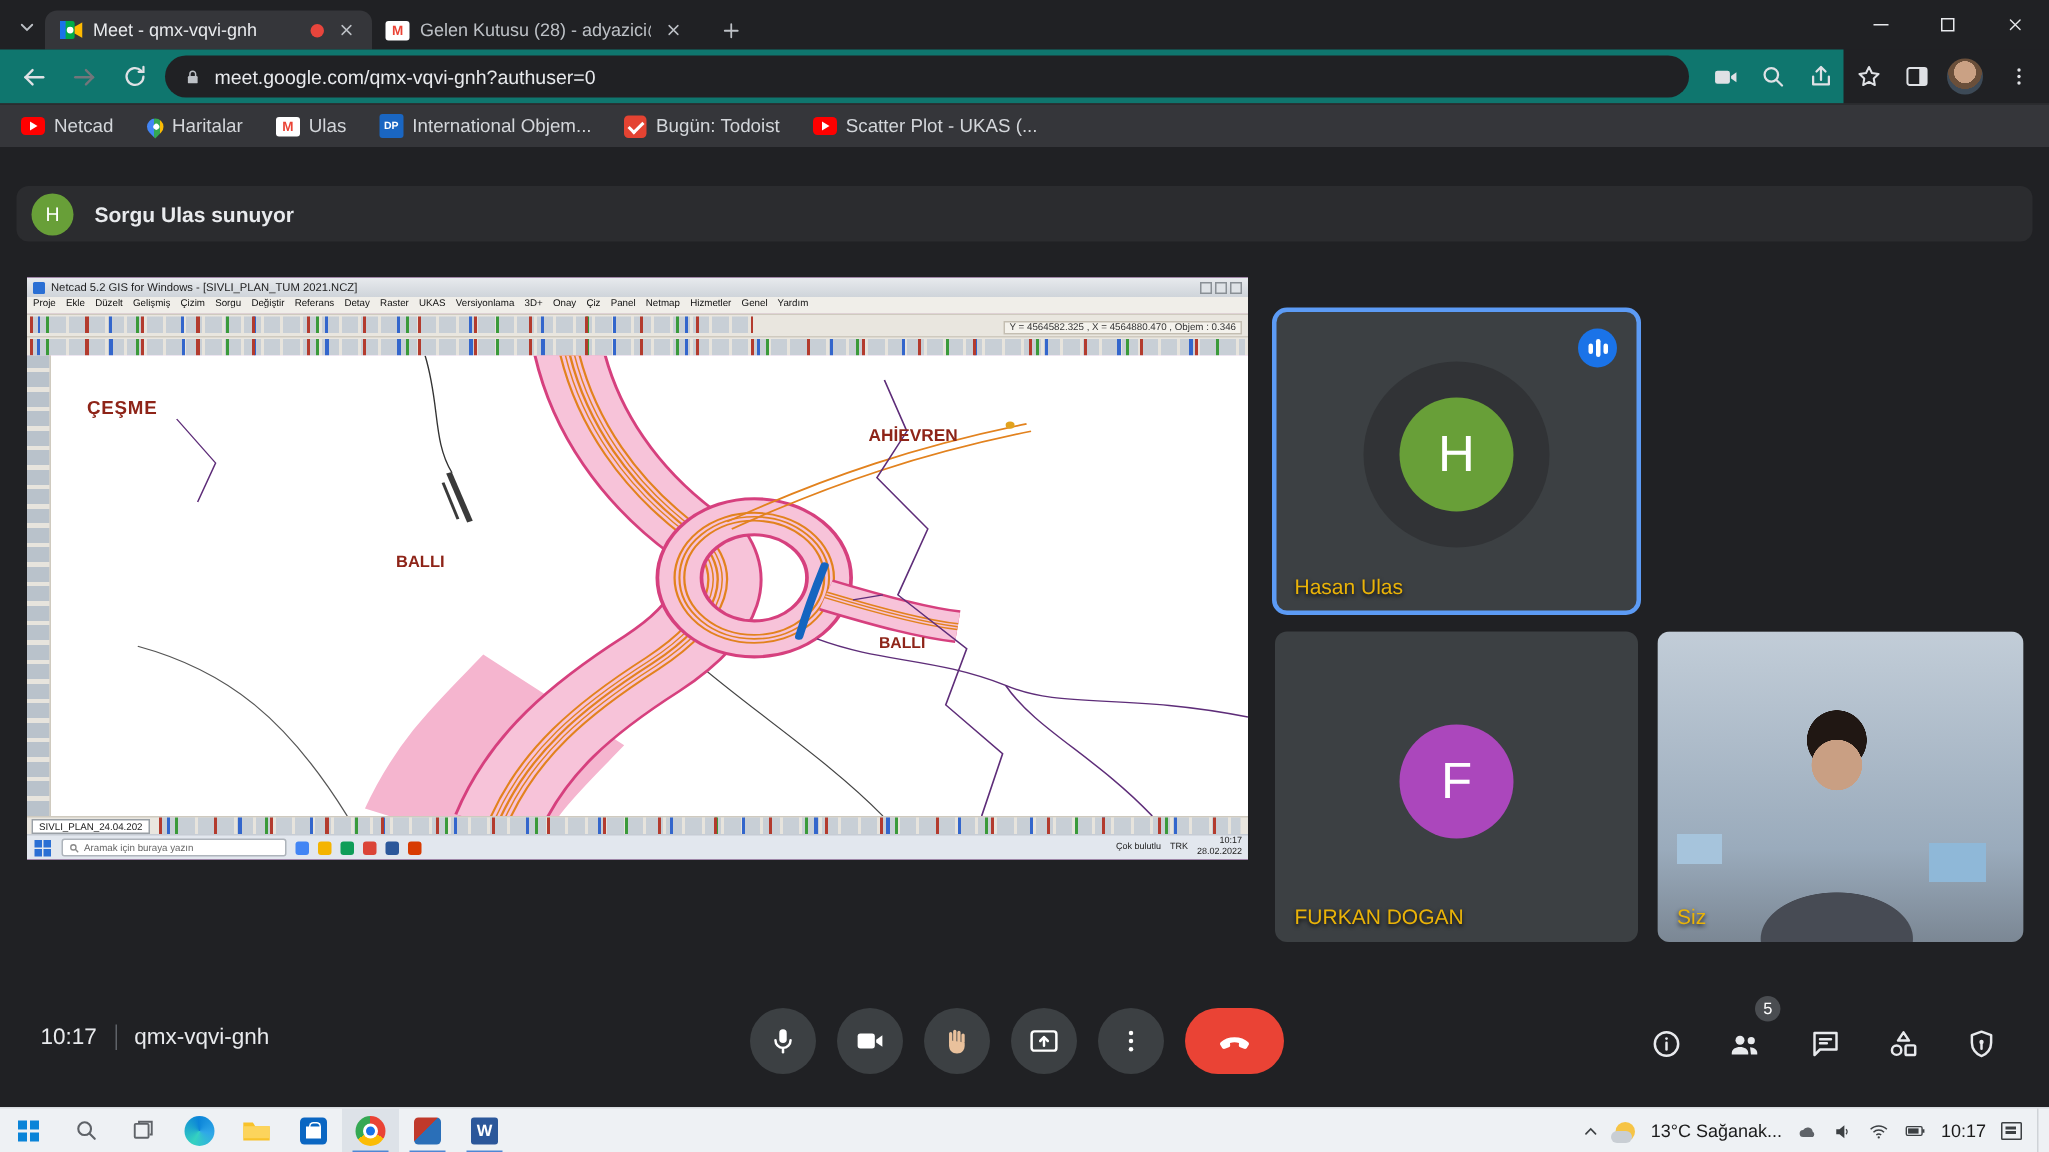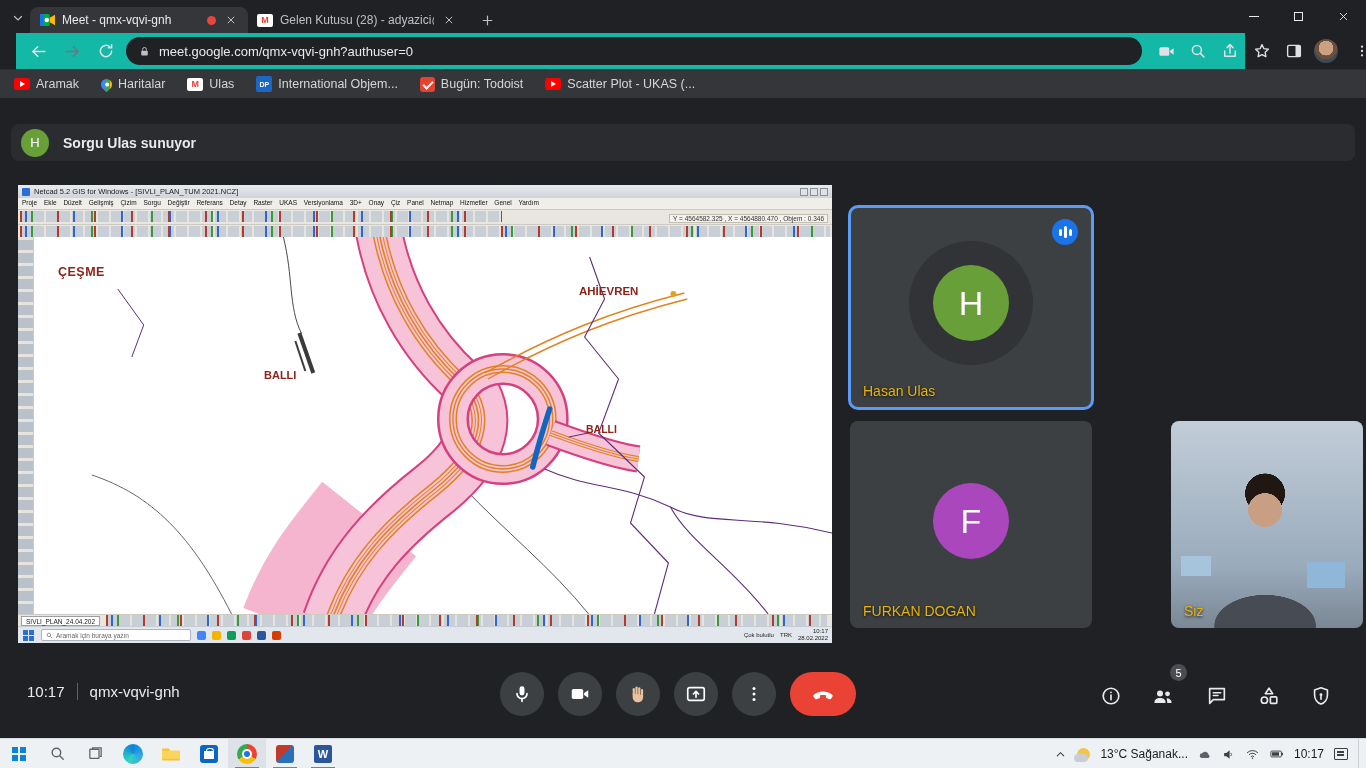--- a/index.html
+++ b/index.html
@@ -18,41 +18,41 @@
   .favicon{width:16px;height:16px;flex:0 0 auto;display:flex;align-items:center;justify-content:center}
   .gmail-fav{width:16px;height:13px;background:#fff;border-radius:2px;color:#ea4335;font-size:9px;font-weight:bold;display:flex;align-items:center;justify-content:center}
   .recdot{width:9px;height:9px;border-radius:50%;background:#e8453c;flex:0 0 auto}
   .tclose{width:16px;height:16px;flex:0 0 auto;display:flex;align-items:center;justify-content:center;border-radius:50%}
   .newtab{width:26px;height:26px;margin-left:8px;display:flex;align-items:center;justify-content:center}
   .wincontrols{position:absolute;right:0;top:0;height:33px;display:flex}
   .wc{width:45px;height:33px;display:flex;align-items:center;justify-content:center}
   .wc-min{width:10px;height:0;border-top:1px solid #e8eaed}
   .wc-max{width:9px;height:9px;border:1px solid #e8eaed}
 
-  .navbar{position:absolute;left:16px;top:33px;width:1229px;height:36px;background:#14b8a6}
+  .navbar{position:absolute;left:0;top:33px;width:1229px;height:36px;background:#0f766e}
   .navic{position:absolute;top:6px;width:24px;height:24px;display:flex;align-items:center;justify-content:center}
   .omnibox{position:absolute;left:110px;top:4px;width:1016px;height:28px;border-radius:14px;background:#202124;display:flex;align-items:center;gap:8px;padding:0 12px;color:#e8eaed;font-size:13px}
 
   .bookmarks{position:absolute;left:0;top:69px;width:1366px;height:29px;background:#35363a;border-top:1px solid #2b2c2f;display:flex;align-items:center;gap:22px;padding:0 14px;font-size:12.5px;color:#d3d6da}
   .bm{display:flex;align-items:center;gap:6px;white-space:nowrap}
   .yt-ic{width:16px;height:12px;background:#f00;border-radius:3px;position:relative}
   .yt-ic::after{content:"";position:absolute;left:6px;top:3px;border-left:5px solid #fff;border-top:3px solid transparent;border-bottom:3px solid transparent}
   .map-ic{width:11px;height:11px;border-radius:50% 50% 50% 0;transform:rotate(-45deg);background:linear-gradient(135deg,#4285f4 0 45%,#34a853 45% 70%,#fbbc04 70%);position:relative}
   .map-ic::after{content:"";position:absolute;left:3.5px;top:3.5px;width:4px;height:4px;border-radius:50%;background:#fff}
   .dp-ic{width:16px;height:16px;background:#1a66c2;border-radius:2px;color:#fff;font-size:7px;font-weight:bold;display:flex;align-items:center;justify-content:center}
   .td-ic{width:15px;height:15px;background:#e44332;border-radius:3px;position:relative}
   .td-ic::after{content:"";position:absolute;left:3px;top:4px;width:8px;height:4px;border-left:2px solid #fff;border-bottom:2px solid #fff;transform:rotate(-45deg)}
 
   
   .meet{position:absolute;left:0;top:98px;width:1366px;height:640px;background:#202124}
   .banner{position:absolute;left:11px;top:26px;width:1344px;height:37px;background:#2b2c2f;border-radius:8px;display:flex;align-items:center;gap:14px;padding:0 10px}
   .banner .av{width:28px;height:28px;border-radius:50%;background:#689f38;color:#fff;font-size:13px;display:flex;align-items:center;justify-content:center}
   .banner .bt{color:#e8eaed;font-size:14px;font-weight:bold}
 
-  .stage{position:absolute;left:18px;top:87px;width:814px;height:458px;background:#f0abfc;overflow:hidden}
+  .stage{position:absolute;left:18px;top:87px;width:814px;height:388px;background:#f0abfc;overflow:hidden}
 
   
   .p-title{position:absolute;left:0;top:0;right:0;height:13px;background:linear-gradient(#e8ebee,#cfd4da);display:flex;align-items:center;gap:4px;padding:0 4px;font-size:7.5px;color:#222;white-space:nowrap}
   .p-title .sq{width:8px;height:8px;border:1px solid #8a9096;background:#dfe3e7;margin-left:2px}
   .p-ticon{width:8px;height:8px;background:#2a6fd4;border-radius:1px}
   .p-menus{position:absolute;left:0;top:13px;right:0;height:11px;background:#f0eee9;font-size:6.5px;color:#111;padding:1px 4px;white-space:nowrap;overflow:hidden;word-spacing:5px}
   .p-tb1{position:absolute;left:0;top:24px;right:0;height:15px;background:#e9e6df;border-top:1px solid #cfcabf}
   .p-tb2{position:absolute;left:0;top:39px;right:0;height:13px;background:#e9e6df;border-top:1px solid #cfcabf}
   .mi{height:11px;margin:1px 2px;background:
      repeating-linear-gradient(90deg,#b33b2e 0 2px,rgba(0,0,0,0) 2px 37px),
@@ -257,21 +257,21 @@
         <circle cx="12" cy="5.5" r="1.7"></circle>
         <circle cx="12" cy="12" r="1.7"></circle>
         <circle cx="12" cy="18.5" r="1.7"></circle>
       </svg>
   </span>
 </div>
 
 <div class="bookmarks">
   <span class="bm">
     <span class="yt-ic"></span>
-    <span>Aramak</span>
+    <span>Netcad</span>
   </span>
   <span class="bm">
     <span class="map-ic"></span>
     <span>Haritalar</span>
   </span>
   <span class="bm">
     <span class="gmail-fav">M</span>
     <span>Ulas</span>
   </span>
   <span class="bm">
@@ -412,21 +412,21 @@
     </div>
     <span class="tname">Hasan Ulas</span>
   </div>
 
 
   <div class="tile" style="left:850px;top:323px;width:242px;height:207px">
     <div class="avbig" style="background:#ab47bc;position:absolute;left:50%;top:62px;transform:translateX(-50%)">F</div>
     <span class="tname">FURKAN DOGAN</span>
   </div>
 
-  <div class="tile" style="left:1171px;top:323px;width:192px;height:207px">
+  <div class="tile" style="left:1105px;top:323px;width:244px;height:207px">
     <div class="vid-siz"></div>
     <span class="tname">Siz</span>
   </div>
 
   <div class="mfoot-left">
     <span>10:17</span>
     <span class="pipe"></span>
     <span>qmx-vqvi-gnh</span>
   </div>
 

